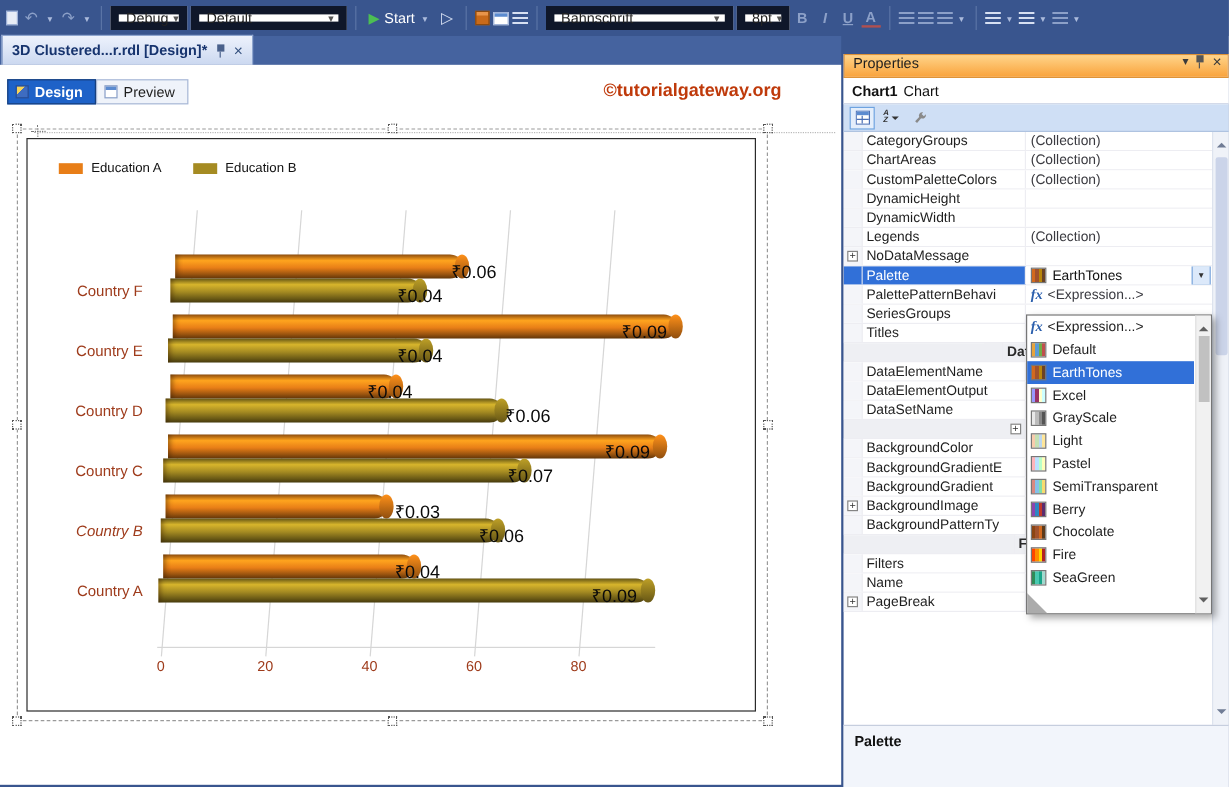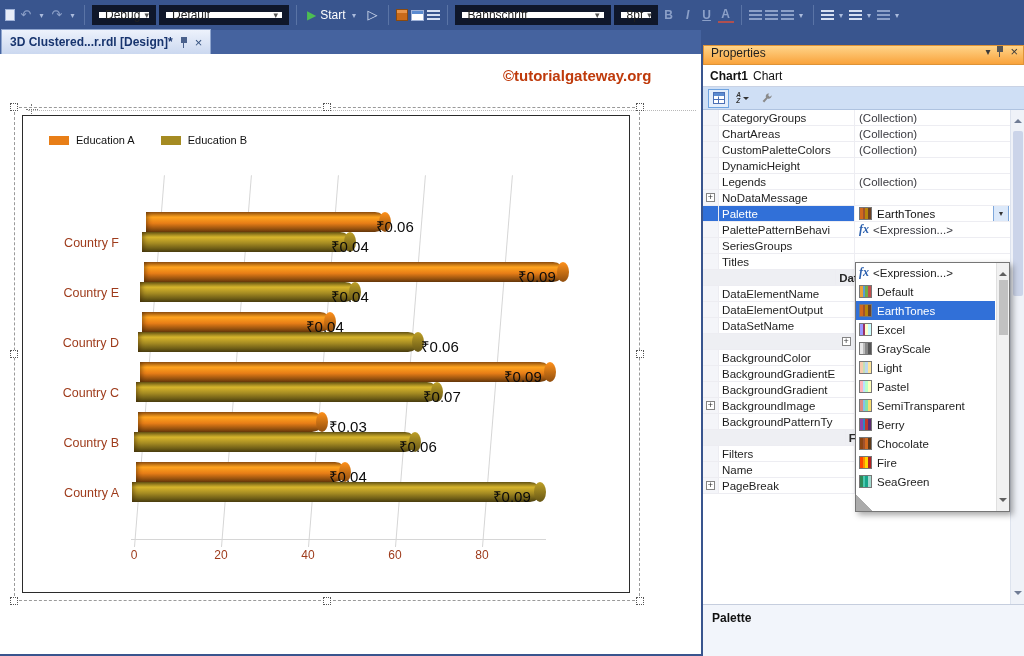--- a/index.html
+++ b/index.html
@@ -182,20 +182,30 @@
 
       <div class="tabstrip">
         <div class="doc-tab">
           <span>3D Clustered...r.rdl [Design]*</span>
           <span class="pin"></span>
           <span class="tab-close">×</span>
         </div>
       </div>
 
       <div class="doc-area">
+        <div class="view-toggles">
+          <div class="toggle active">
+            <span class="t-icon"></span>
+            <span>Design</span>
+          </div>
+          <div class="toggle">
+            <span class="t-icon p"></span>
+            <span>Preview</span>
+          </div>
+        </div>
         <div class="watermark">©tutorialgateway.org</div>
         <div class="ruler-line"></div>
         <div class="ruler-cross"></div>
 
         <div class="selection-box">
           <span class="h tl"></span>
           <span class="h tm"></span>
           <span class="h tr"></span>
           <span class="h ml"></span>
           <span class="h mr"></span>
@@ -256,21 +266,21 @@
               <div class="bar-label" style="left: 398px; top: 220px;">₹0.06</div>
               <div class="country-label" style="left: 14px; top: 270px;">Country C</div>
               <div class="bar" style="left: 117px; top: 246px; width: 411px; background: linear-gradient(rgb(144, 78, 14) 0%, rgb(255, 164, 30) 26%, rgb(232, 126, 23) 56%, rgb(104, 57, 10) 100%);">
                 <div class="cap" style="background: linear-gradient(rgb(255, 145, 26), rgb(144, 78, 14));"></div>
               </div>
               <div class="bar-label" style="left: 481px; top: 250px;">₹0.09</div>
               <div class="bar" style="left: 113px; top: 266px; width: 302px; background: linear-gradient(rgb(102, 86, 21) 0%, rgb(215, 181, 44) 26%, rgb(165, 139, 34) 56%, rgb(74, 63, 15) 100%);">
                 <div class="cap" style="background: linear-gradient(rgb(190, 160, 39), rgb(102, 86, 21));"></div>
               </div>
               <div class="bar-label" style="left: 400px; top: 270px;">₹0.07</div>
-              <div class="country-label" style="left: 14px; top: 320px;">Country B</div>
+              <div class="country-label" style="left: 14px; top: 320px; font-style: italic;">Country B</div>
               <div class="bar" style="left: 115px; top: 296px; width: 185px; background: linear-gradient(rgb(144, 78, 14) 0%, rgb(255, 164, 30) 26%, rgb(232, 126, 23) 56%, rgb(104, 57, 10) 100%);">
                 <div class="cap" style="background: linear-gradient(rgb(255, 145, 26), rgb(144, 78, 14));"></div>
               </div>
               <div class="bar-label" style="left: 306px; top: 300px;">₹0.03</div>
               <div class="bar" style="left: 111px; top: 316px; width: 282px; background: linear-gradient(rgb(102, 86, 21) 0%, rgb(215, 181, 44) 26%, rgb(165, 139, 34) 56%, rgb(74, 63, 15) 100%);">
                 <div class="cap" style="background: linear-gradient(rgb(190, 160, 39), rgb(102, 86, 21));"></div>
               </div>
               <div class="bar-label" style="left: 376px; top: 320px;">₹0.06</div>
               <div class="country-label" style="left: 14px; top: 370px;">Country A</div>
               <div class="bar" style="left: 113px; top: 346px; width: 210px; background: linear-gradient(rgb(144, 78, 14) 0%, rgb(255, 164, 30) 26%, rgb(232, 126, 23) 56%, rgb(104, 57, 10) 100%);">
@@ -349,20 +359,27 @@
               </div>
               <div class="prow">
                 <div class="pmargin"></div>
                 <div class="plabel">DynamicHeight</div>
                 <div class="pvalue">
                   <span></span>
                 </div>
               </div>
               <div class="prow">
                 <div class="pmargin"></div>
+                <div class="plabel">DynamicWidth</div>
+                <div class="pvalue">
+                  <span></span>
+                </div>
+              </div>
+              <div class="prow">
+                <div class="pmargin"></div>
                 <div class="plabel">Legends</div>
                 <div class="pvalue">
                   <span>(Collection)</span>
                 </div>
               </div>
               <div class="prow">
                 <div class="pmargin">
                   <span class="expand-box">+</span>
                 </div>
                 <div class="plabel">NoDataMessage</div>

